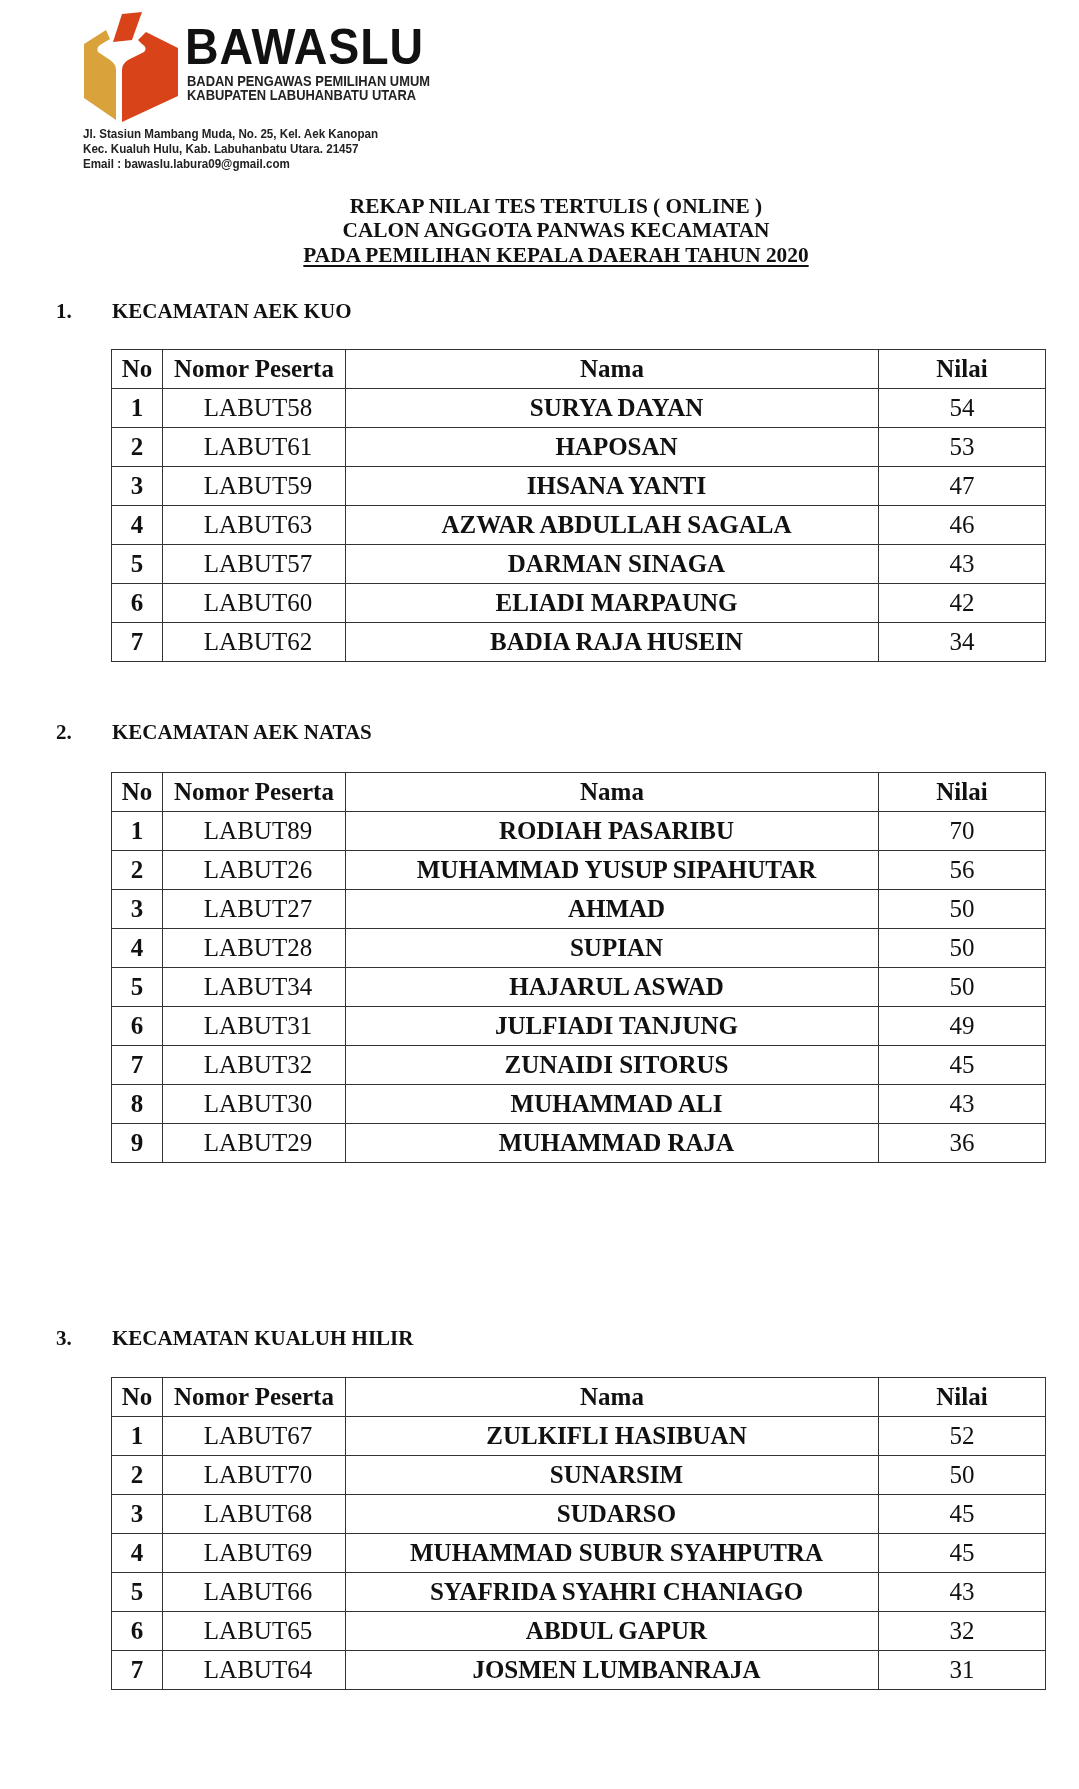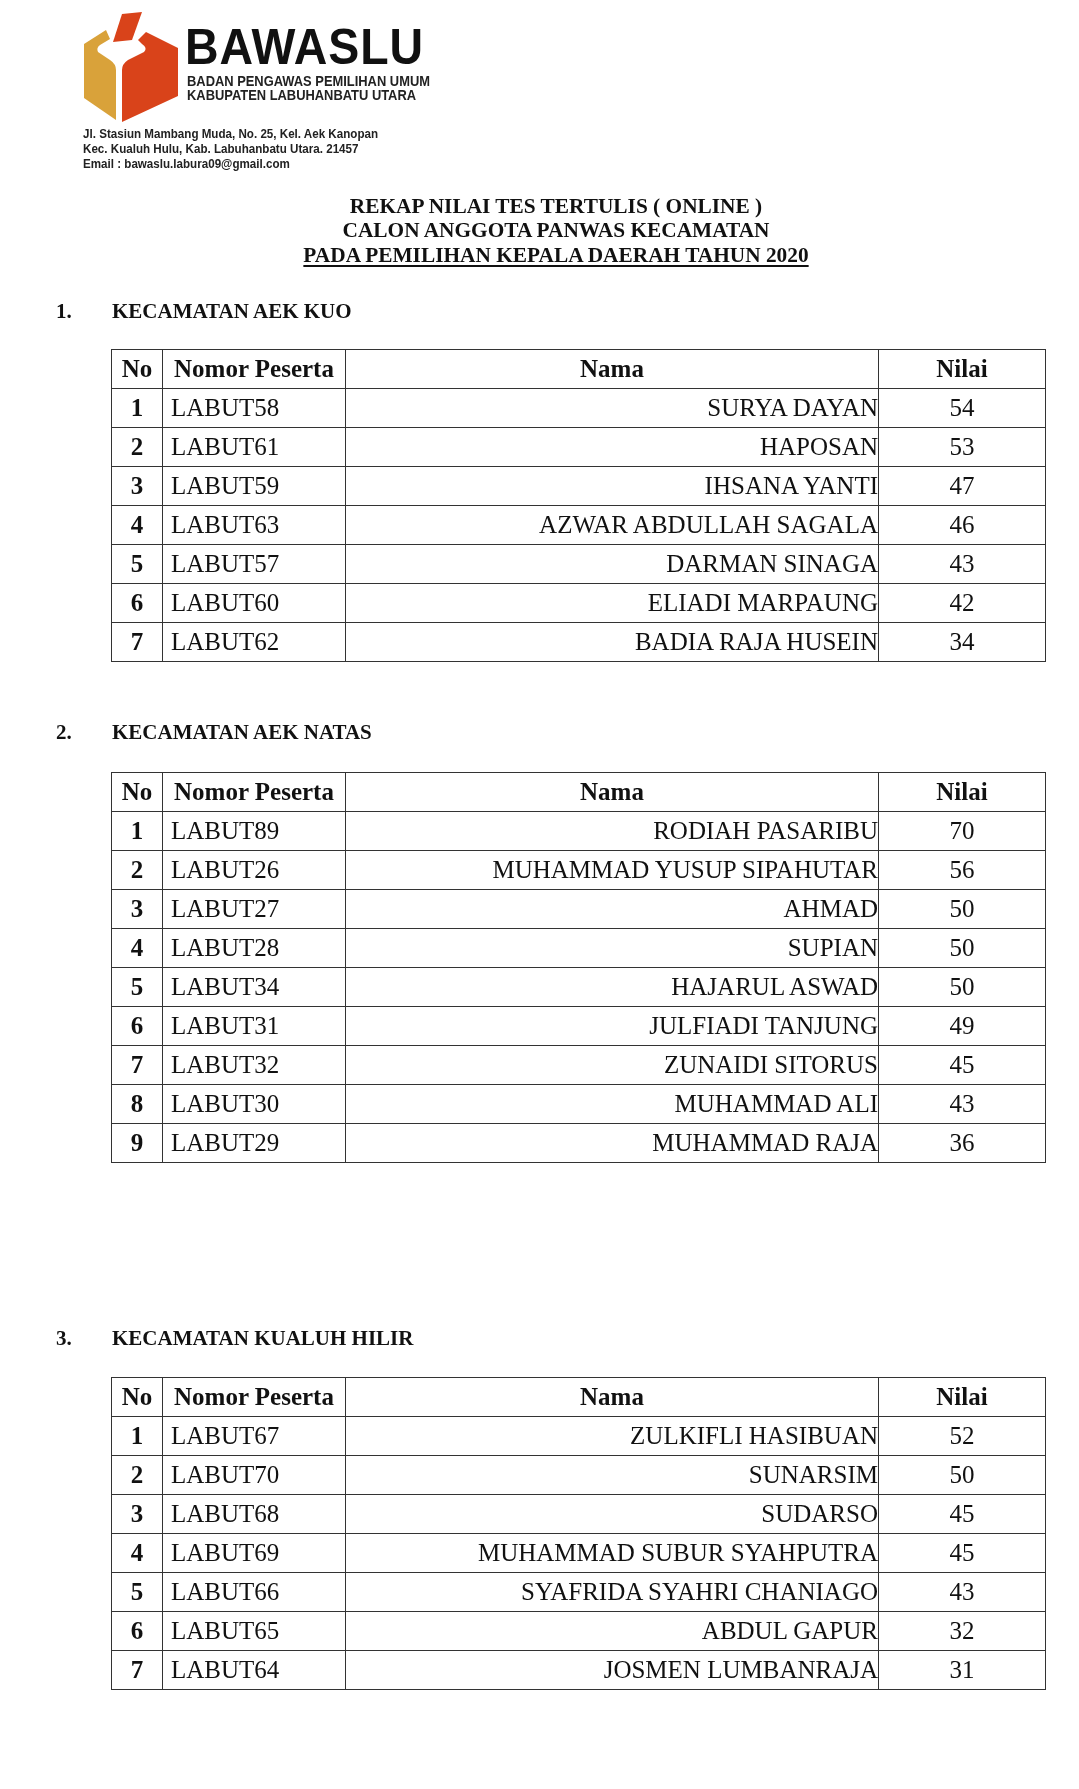--- a/index.html
+++ b/index.html
@@ -26,22 +26,22 @@
   .section-head .num { position: absolute; left: 0; top: 0; }
   .section-head .label { position: absolute; left: 56px; top: 0; white-space: nowrap; }
   .sh1 { top: 299px; }
   .sh2 { top: 720px; }
   .sh3 { top: 1326px; }
 
   table.score { position: absolute; left: 111px; width: 934px; border-collapse: collapse; table-layout: fixed; font-size: 25px; color: #111; }
   table.score th, table.score td { border: 1.5px solid #333; padding: 0; height: 38px; vertical-align: middle; }
   table.score th { font-weight: 700; text-align: center; height: 38px; }
   table.score td.no { font-weight: 700; text-align: center; }
-  table.score td.id { text-align: left; padding-left: 8px; }
-  table.score td.name { text-align: right; padding-left: 9px; white-space: nowrap; }
+  table.score td.id { text-align: center; padding-left: 8px; }
+  table.score td.name { text-align: center; padding-left: 9px; white-space: nowrap; font-weight: bold; }
   table.score td.val { text-align: center; }
   col.c-no { width: 51px; }
   col.c-id { width: 183px; }
   col.c-name { width: 533px; }
   col.c-val { width: 167px; }
   .tb1 { top: 349px; }
   .tb2 { top: 772px; }
   .tb3 { top: 1377px; }
 </style>
 </head>

